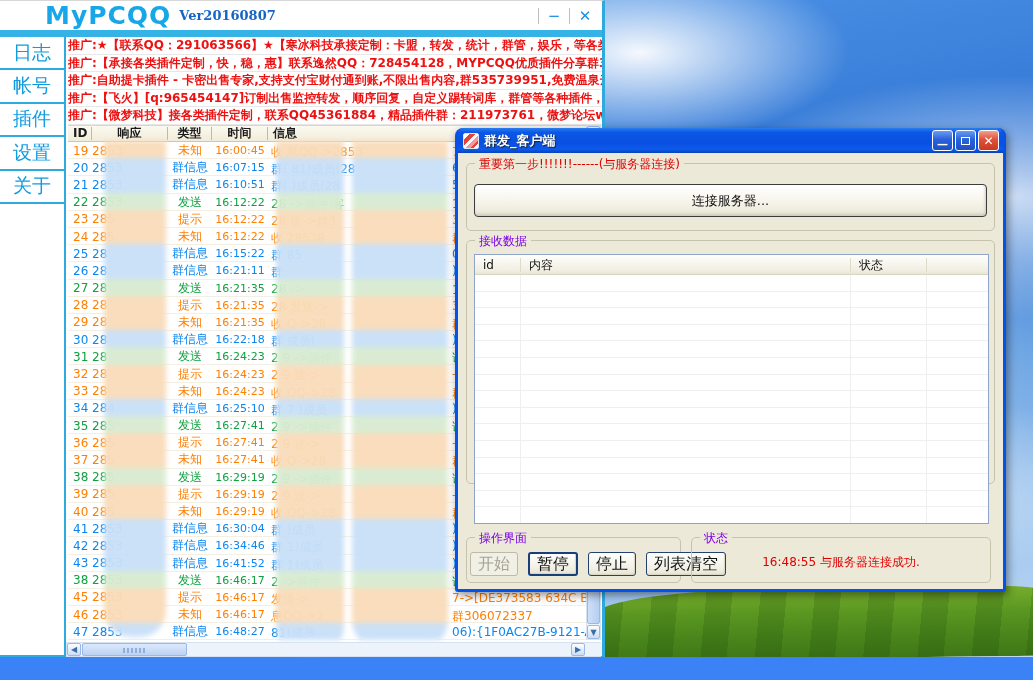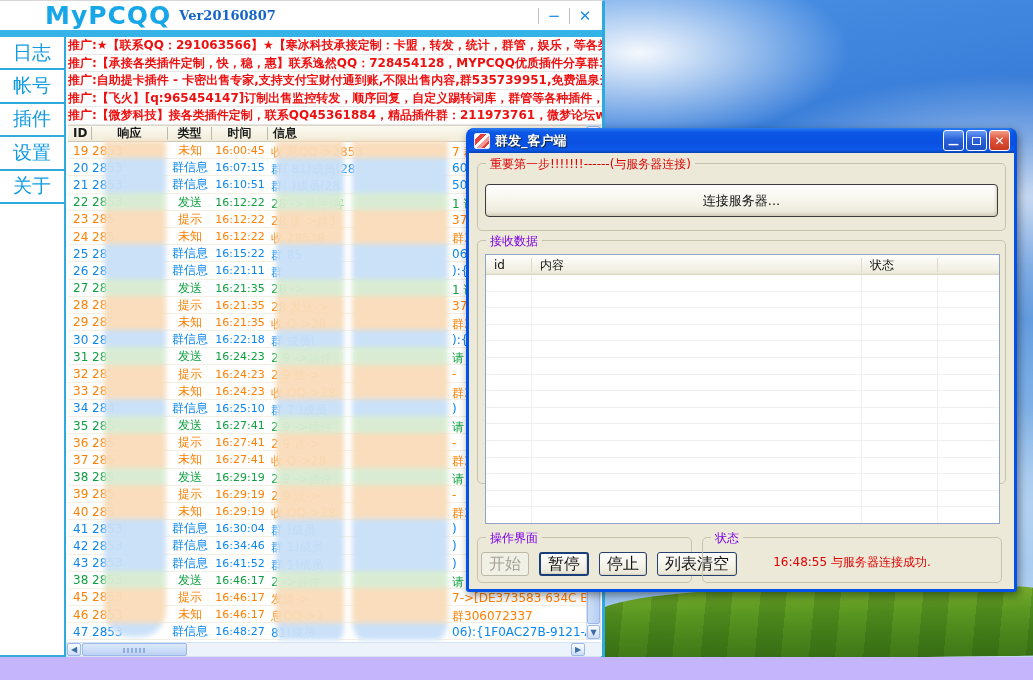--- a/index.html
+++ b/index.html
@@ -1,17 +1,17 @@
 <!DOCTYPE html>
 <html><head>
 <meta charset="utf-8">
 <style>
   html,body{margin:0;padding:0;background:#777;}
   *{box-sizing:border-box;font-family:"DejaVu Sans","Liberation Sans",sans-serif;}
-  .desktop{position:relative;width:1033px;height:680px;background:#c4b5fd;overflow:hidden;margin:0 auto;}
+  .desktop{position:relative;width:1033px;height:680px;background:#3b82f6;overflow:hidden;margin:0 auto;}
 
   
   .wallpaper{position:absolute;left:605px;top:0;width:428px;height:657px;overflow:hidden;
     background:
       radial-gradient(ellipse 300px 130px at 8% 8%, rgba(255,255,255,.95), rgba(255,255,255,0) 70%),
       radial-gradient(ellipse 420px 170px at 95% 30%, rgba(255,255,255,.75), rgba(255,255,255,0) 72%),
       radial-gradient(ellipse 520px 210px at 35% 55%, rgba(255,255,255,.45), rgba(255,255,255,0) 70%),
       radial-gradient(ellipse 340px 120px at 70% 74%, rgba(255,255,255,.5), rgba(255,255,255,0) 75%),
       linear-gradient(170deg,#4a90e4 0%,#2e72d2 34%,#5c9ae0 58%,#9cc4ee 80%,#c2daf4 100%);}
   .grass{position:absolute;left:-6px;bottom:-4px;width:450px;height:70px;
@@ -76,21 +76,21 @@
   .hsb{position:absolute;left:66px;top:641px;width:535px;height:15px;background:#EDF3FB;border:1px solid #D6E2F2;}
   .hsb .sb-arrow{height:13px;width:14px;line-height:12px;}
   .hsb .lf{left:0;top:0;} .hsb .rt{left:504px;top:0;}
   .hsb-thumb{position:absolute;left:15px;top:0;width:105px;height:13px;
     background:linear-gradient(180deg,#DCE9FB,#BCD2F4);border:1px solid #9AB8E8;border-radius:2px;}
   .hsb-grip{position:absolute;left:40px;top:4px;width:22px;height:5px;
     background:repeating-linear-gradient(90deg,#8FB0DF 0 2px,transparent 2px 4px);}
   .hsb-corner{position:absolute;left:519px;top:0;width:16px;height:13px;background:#EDF3FB;}
 
   
-  .dialog{position:absolute;left:466px;top:128px;width:551px;height:464px;z-index:10;
+  .dialog{position:absolute;left:455px;top:128px;width:551px;height:464px;z-index:10;
     background:#0452E8;border-radius:8px 8px 3px 3px;box-shadow:2px 3px 9px rgba(0,0,0,.45);
     padding:0 3px 3px 3px;}
   .dlg-titlebar{height:25px;display:flex;align-items:center;padding:0 4px 0 5px;
     background:linear-gradient(180deg,#2b7df0 0%,#0b57e6 18%,#0a4fe0 60%,#0d5aec 85%,#0843b8 100%);
     border-radius:6px 6px 0 0;}
   .dlg-icon{width:16px;height:16px;border-radius:2px;background:
     linear-gradient(135deg,#ffffff 0 18%,#e8413c 18% 42%,#ffffff 42% 55%,#f29a96 55% 72%,#e8413c 72% 85%,#ffffff 85%);
     border:1px solid #dfe6f5;}
   .dlg-title{margin-left:5px;color:#fff;font-size:13px;font-weight:bold;text-shadow:1px 1px 1px #123;}
   .dlg-btns{margin-left:auto;display:flex;gap:2px;}

